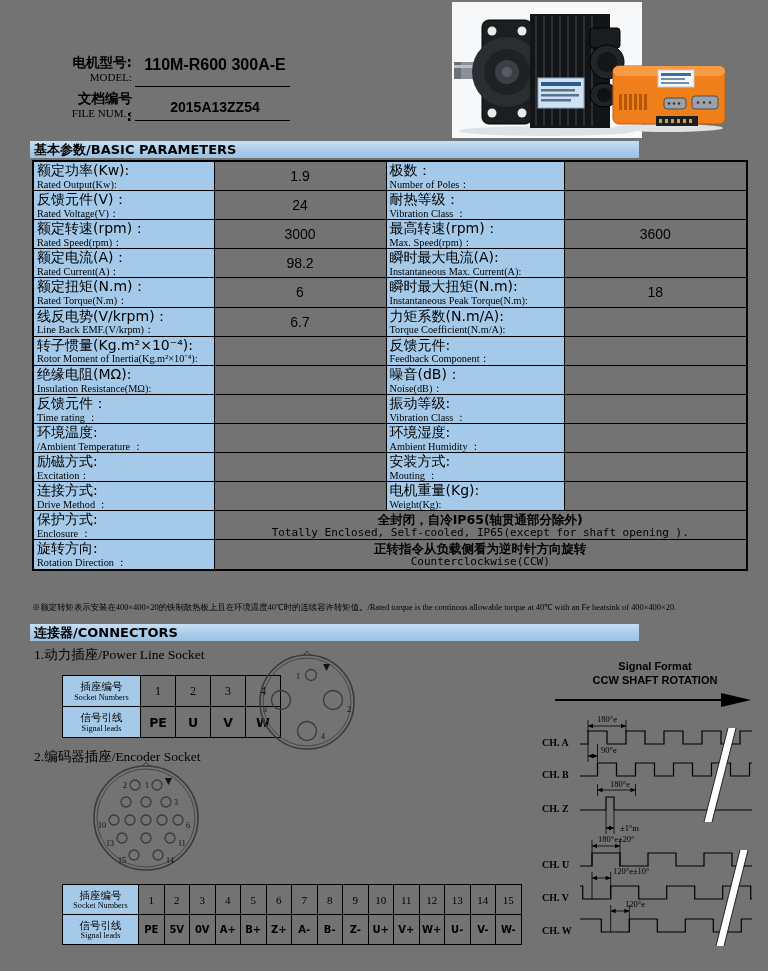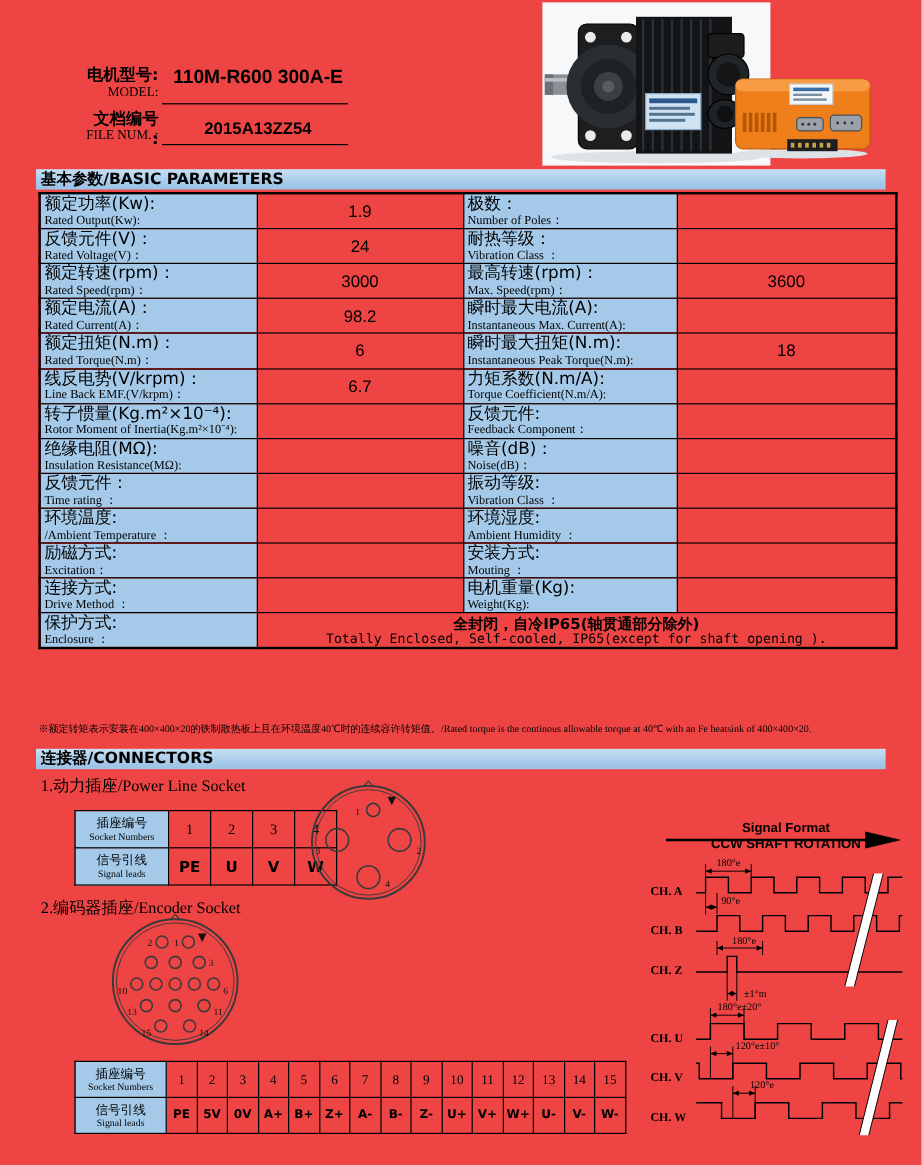--- a/index.html
+++ b/index.html
@@ -1,28 +1,28 @@
 <!DOCTYPE html>
 <html><head>
 <meta charset="utf-8">
 <style>
   html,body{margin:0;padding:0;background:#e9e9e9;}
-  .page{position:relative;width:768px;height:971px;background:#ef4444;overflow:hidden;
+  .page{position:relative;width:768px;height:971px;background:#737373;overflow:hidden;
         font-family:"DejaVu Sans",sans-serif;color:#000;}
 
   
   .hlab-zh{position:absolute;font-size:13.5px;font-weight:bold;text-align:right;width:62px;}
   .hlab-en{position:absolute;font-size:11px;font-family:"Liberation Serif",serif;text-align:right;width:62px;}
   .hval{position:absolute;text-align:center;font-weight:bold;font-family:"Liberation Sans",sans-serif;}
   .hline{position:absolute;border-bottom:1.6px solid #000;width:155px;left:135px;}
 
   .photo{position:absolute;}
 
   
-  .secbar{position:absolute;left:30px;width:708px;height:17px;
+  .secbar{position:absolute;left:30px;width:609px;height:17px;
           background:linear-gradient(180deg,#c7dff3 0%,#a3c8e8 70%,#9cc2e4 100%);
           font-size:13px;font-weight:bold;line-height:17px;padding-left:4px;box-sizing:border-box;}
 
   
   table{border-collapse:collapse;table-layout:fixed;}
   .basic{position:absolute;left:32px;top:160px;width:714px;border:2px solid #000;}
   .basic td{border:1px solid #000;height:29px;box-sizing:border-box;padding:0 3px;overflow:hidden;}
   td.lbl{background:#a5cae9;}
   .zh{font-size:14px;line-height:1.2;white-space:nowrap;}
   .en{font-size:10.3px;line-height:1.1;font-family:"Liberation Serif",serif;white-space:nowrap;}
@@ -49,21 +49,21 @@
   .enc td.num{font-size:11px;font-family:"Liberation Serif",serif;}
   .enc td.lead{font-size:10px;font-weight:bold;}
 
   svg{position:absolute;overflow:visible;}
   .conn circle{fill:none;stroke:#3a3a3a;}
   .pin{fill:none;stroke:#2a2a2a;stroke-width:1.3;}
   .pinlab{font-size:8px;font-family:"Liberation Serif",serif;fill:#111;}
 
   
   .sig-title{position:absolute;left:555px;top:659px;width:200px;text-align:center;
-             font-size:11px;font-weight:bold;line-height:1.3;font-family:"Liberation Sans",sans-serif;margin-top:24px;}
+             font-size:11px;font-weight:bold;line-height:1.3;font-family:"Liberation Sans",sans-serif;}
   .wave{fill:none;stroke:#000;stroke-width:1.2;}
   .dimline{stroke:#000;stroke-width:0.8;}
   .dimtext{font-size:8.5px;font-family:"Liberation Serif",serif;}
   .chlab{font-size:10px;font-weight:bold;font-family:"Liberation Serif",serif;}
 </style>
 </head>
 <body>
 
 <div class="page">
 
@@ -307,20 +307,30 @@
           <td class="val"></td>
         </tr>
         <tr>
           <td class="lbl">
             <div class="zh">保护方式:</div>
             <div class="en">Enclosure ：</div>
           </td>
           <td colspan="3">
             <div class="span-zh">全封闭，自冷IP65(轴贯通部分除外)</div>
             <div class="span-en">Totally Enclosed, Self-cooled, IP65(except for shaft opening ).</div>
+          </td>
+        </tr>
+        <tr>
+          <td class="lbl">
+            <div class="zh">旋转方向:</div>
+            <div class="en">Rotation Direction ：</div>
+          </td>
+          <td colspan="3">
+            <div class="span-zh">正转指令从负载侧看为逆时针方向旋转</div>
+            <div class="span-en">Counterclockwise(CCW)</div>
           </td>
         </tr>
       </tbody>
   </table>
 
   <div class="footnote">※额定转矩表示安装在400×400×20的铁制散热板上且在环境温度40℃时的连续容许转矩值。/Rated torque is the continous allowable torque at 40℃ with an Fe heatsink of 400×400×20.</div>
 
   <div class="secbar" style="top:624px;">
     <span>连接器/CONNECTORS</span>
   </div>

